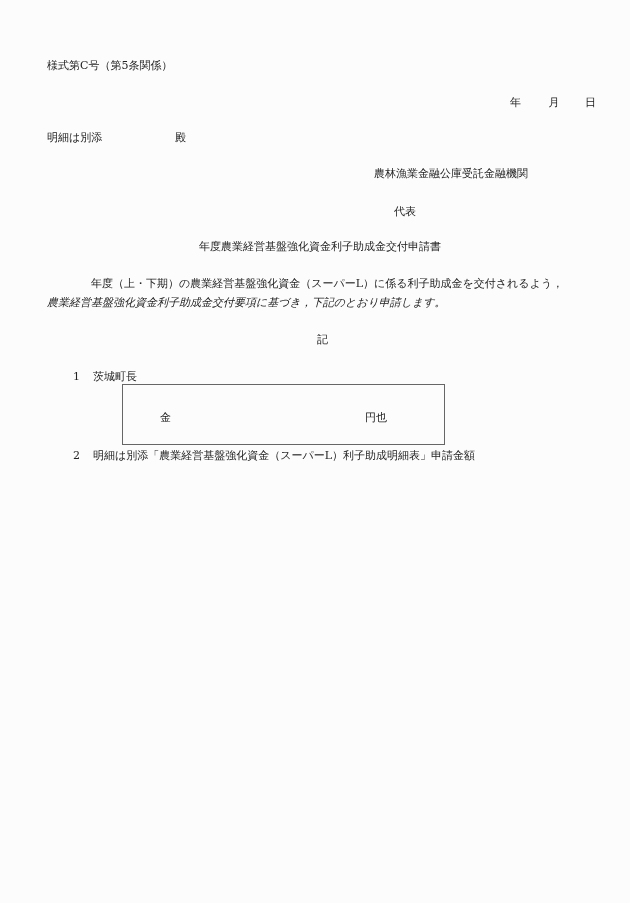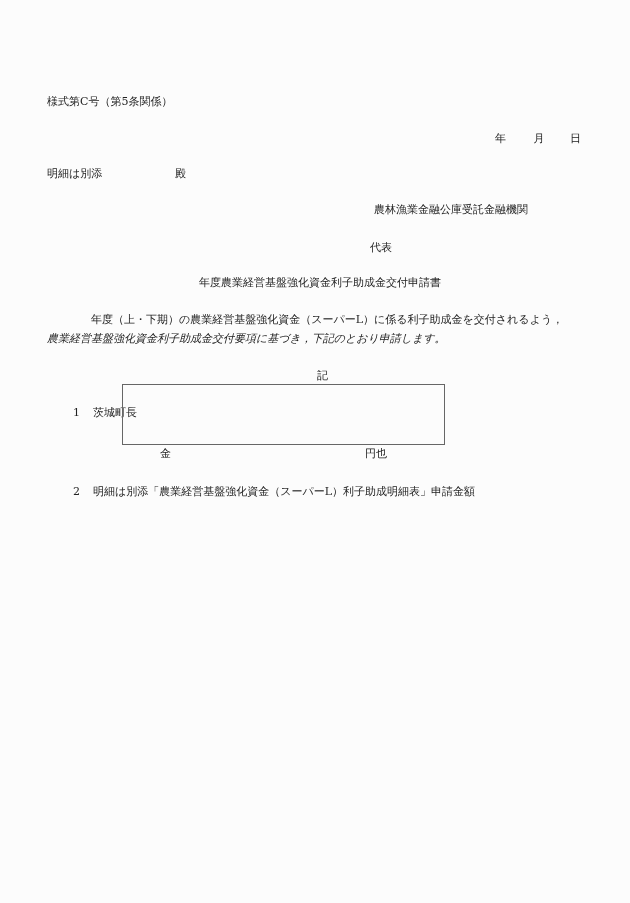--- a/index.html
+++ b/index.html
@@ -13,51 +13,50 @@
       position: relative;
       overflow: hidden;
       font-family: "DejaVu Serif", "Liberation Serif", serif;
       font-size: 11px;
       color: #222;
     }
     .abs {
       position: absolute;
       white-space: nowrap;
       line-height: 14px;
-      margin-top: 36px;
     }
     .box {
       position: absolute;
       left: 122px;
       top: 384px;
       width: 323px;
       height: 61px;
       border: 1px solid #666;
       box-sizing: border-box;
     }
     .date-part { display: inline-block; }
   </style>
 </head>
 <body>
 
 <div>
 
   <div class="abs" style="left:47px; top:59px;">様式第C号（第5条関係）</div>
 
-  <div class="abs" style="left:495px; top:96px;text-align:right;">
+  <div class="abs" style="left:510px; top:96px;text-align:right;">
     <span class="date-part">年</span>
     <span class="date-part" style="margin-left:24px;">月</span>
     <span class="date-part" style="margin-left:22px;">日</span>
   </div>
 
   <div class="abs" style="left:47px; top:131px;">明細は別添</div>
   <div class="abs" style="left:175px; top:131px;">殿</div>
 
   <div class="abs" style="left:374px; top:167px;">農林漁業金融公庫受託金融機関</div>
-  <div class="abs" style="left:370px; top:205px;">代表</div>
+  <div class="abs" style="left:394px; top:205px;">代表</div>
 
   <div class="abs" style="left:199px; top:240px;">年度農業経営基盤強化資金利子助成金交付申請書</div>
 
   <div class="abs" style="left:91px; top:277px;">年度（上・下期）の農業経営基盤強化資金（スーパーL）に係る利子助成金を交付されるよう，</div>
   <div class="abs" style="left:47px; top:296px;font-style:italic;">農業経営基盤強化資金利子助成金交付要項に基づき，下記のとおり申請します。</div>
 
   <div class="abs" style="left:317px; top:333px;">記</div>
 
   <div class="abs" style="left:73px; top:370px;">1</div>
   <div class="abs" style="left:93px; top:370px;">茨城町長</div>

